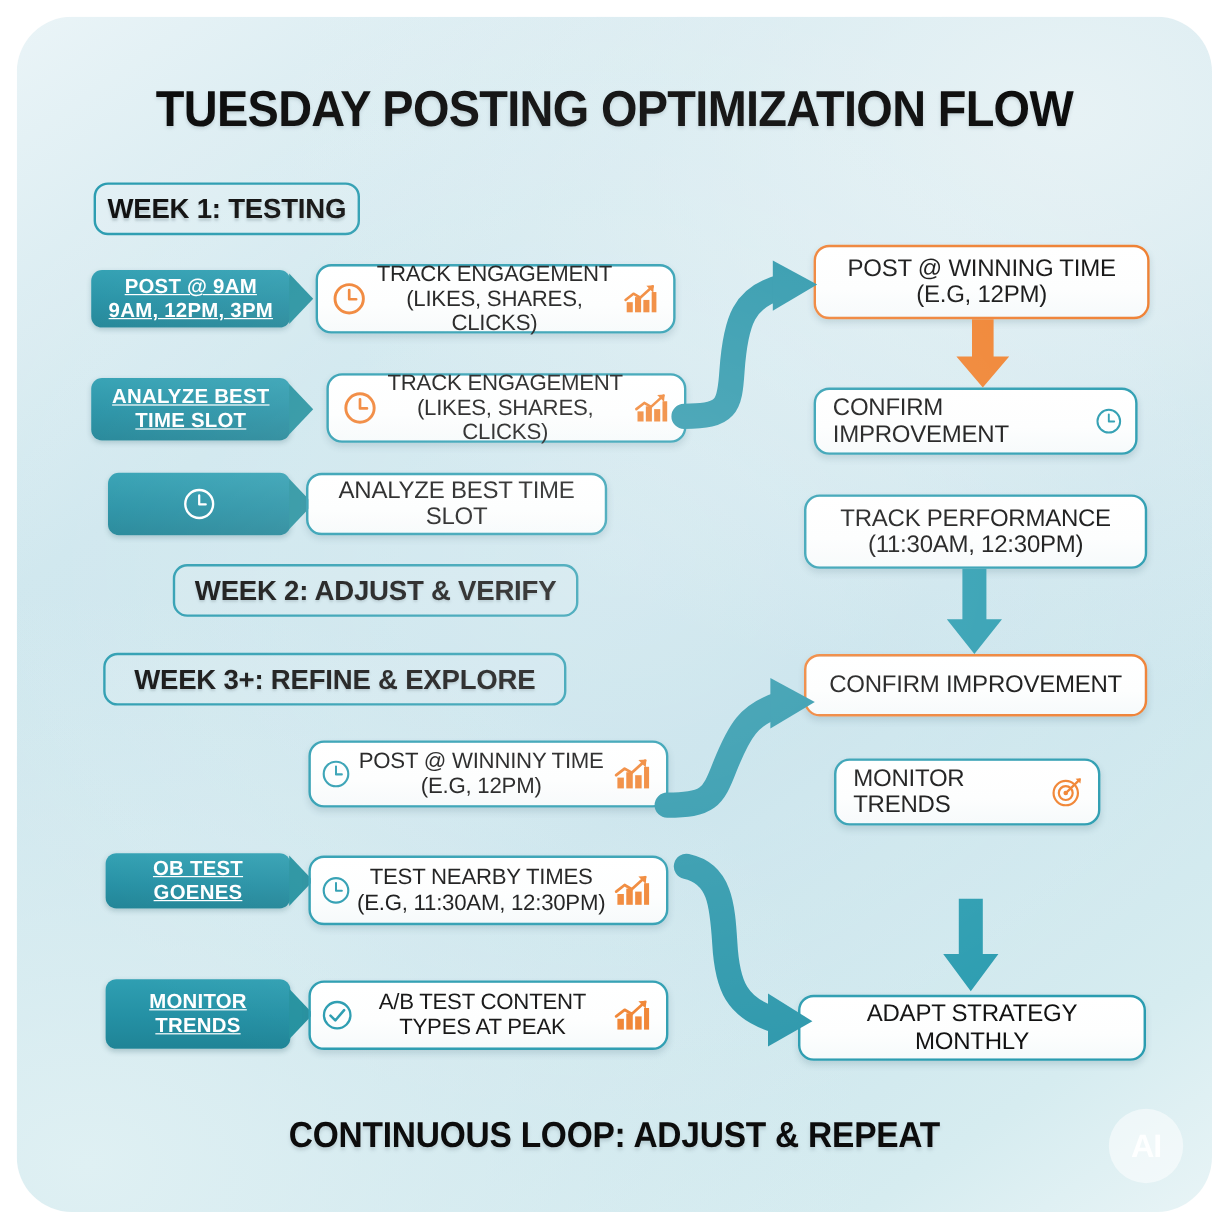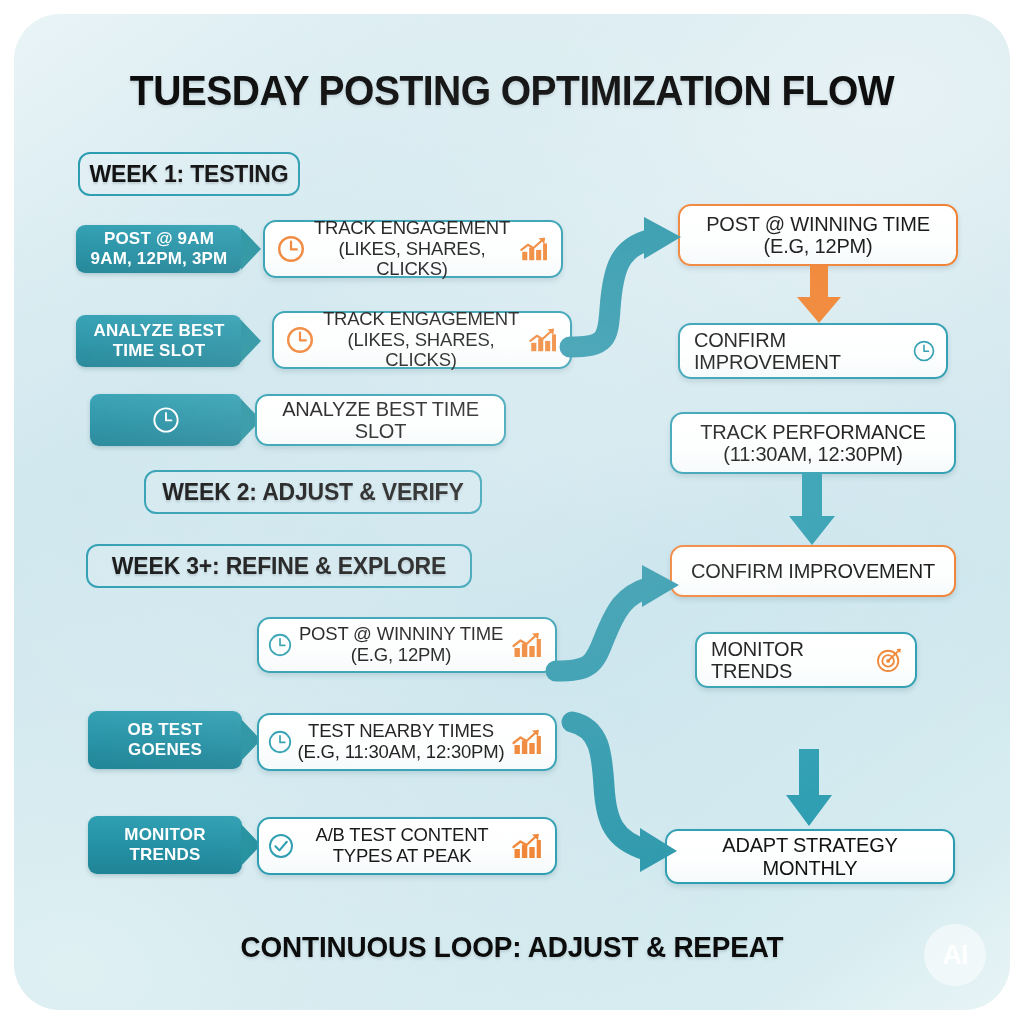--- a/index.html
+++ b/index.html
@@ -100,20 +100,21 @@
     text-align: center;
     background: linear-gradient(180deg, #2f9fb2 0%, #2490a4 55%, #1f8496 100%);
     color: #ffffff;
     font-weight: 700;
     font-size: 17px;
     line-height: 1.16;
     letter-spacing: 0.2px;
     border-radius: 9px;
     padding: 0 14px;
     box-shadow: 0 2px 4px rgba(40,90,105,0.25);
+    text-decoration: underline;
   }
   .tag .tag-text { position: relative; z-index: 2; }
   
   .tag::after {
     content: "";
     position: absolute;
     right: -19px;
     top: 50%;
     transform: translateY(-50%);
     width: 0; height: 0;
@@ -281,21 +282,21 @@
           <rect x="4" y="19" width="5.4" height="9" fill="#f0822f"></rect>
           <rect x="11.4" y="14.5" width="5.4" height="13.5" fill="#f0822f"></rect>
           <rect x="18.8" y="17" width="5.4" height="11" fill="#f0822f"></rect>
           <rect x="26.2" y="10" width="4.2" height="18" fill="#f0822f"></rect>
           <path d="M3 17 L10 11.5 L16 15 L27 5" fill="none" stroke="#f0822f" stroke-width="2.3" stroke-linecap="round" stroke-linejoin="round"></path>
           <path d="M21.5 4.4 L28.2 4 L27.6 10.6 Z" fill="#f0822f"></path>
         </svg>
       </span>
     </div>
 
-    <div class="tag" style="left:74px; top:697px; width:154px; height:58px;">
+    <div class="tag" style="left:74px; top:697px; width:154px; height:46px;">
       <span class="tag-text">OB TEST
 GOENES</span>
     </div>
 
     <div class="box" style="left:243px; top:699px; width:300px; height:58px; padding:0 10px 0 6px;">
       <span class="box-icon ic-clock-teal" style="width:30px;">
         <svg class="glyph" width="26" height="26" viewBox="0 0 32 32">
           <circle cx="16" cy="16" r="12.6" fill="none" stroke="currentColor" stroke-width="2.2"></circle>
           <path d="M16 8.4 V16.4 H22" fill="none" stroke="currentColor" stroke-width="2.1" stroke-linecap="round" stroke-linejoin="round"></path>
         </svg>

